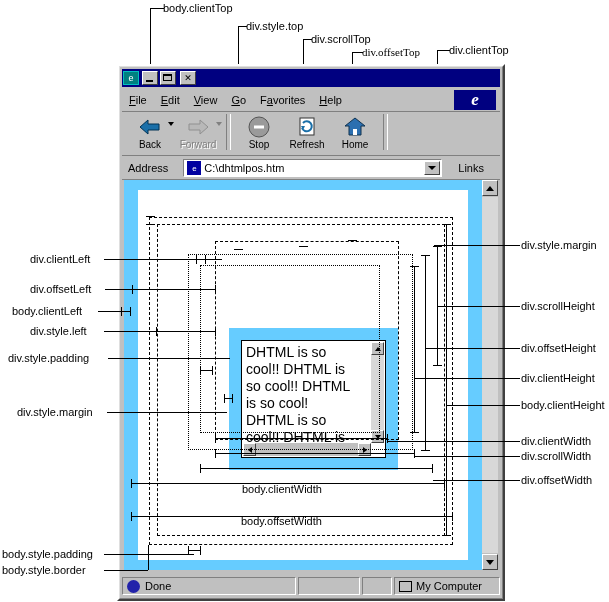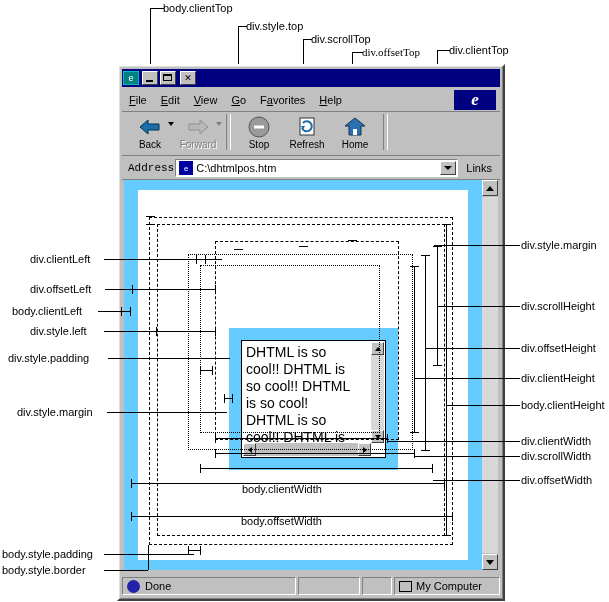--- a/index.html
+++ b/index.html
@@ -89,38 +89,38 @@
   .tbsep{width:3px;height:36px;border-left:1px solid #808080;border-right:1px solid #ffffff;margin:2px 4px 0 4px;}
   .arw{position:absolute;right:2px;top:11px;width:0;height:0;
     border-left:3px solid transparent;border-right:3px solid transparent;border-top:4px solid #000;}
 
   
   .addrbar{
     position:absolute;left:3px;top:91px;right:3px;height:22px;
     background:#c0c0c0;display:flex;align-items:center;
     border-bottom:1px solid #808080;
   }
-  .addrlabel{font-size:11px;padding:0 1px 0 6px;font-family:Liberation Mono, monospace;}
+  .addrlabel{font-size:11px;padding:0 15px 0 6px;}
   .addrfield{
     flex:1;height:18px;background:#ffffff;
     border-top:1px solid #808080;border-left:1px solid #808080;
     border-right:1px solid #ffffff;border-bottom:1px solid #ffffff;
     display:flex;align-items:center;box-sizing:border-box;position:relative;
   }
   .addrfield .fico{width:14px;height:14px;margin:0 3px;background:#0000a0;
     display:flex;align-items:center;justify-content:center;color:#fff;font-size:8px;}
   .addrfield .atxt{font-size:11px;}
   .addrdrop{
     position:absolute;right:1px;top:1px;width:16px;height:14px;background:#c0c0c0;
     border-top:1px solid #ffffff;border-left:1px solid #ffffff;
     border-right:1px solid #404040;border-bottom:1px solid #404040;
     display:flex;align-items:center;justify-content:center;box-sizing:border-box;
   }
   .caret{width:0;height:0;border-left:4px solid transparent;border-right:4px solid transparent;border-top:4px solid #000;}
-  .linksbtn{font-size:11px;padding:0 8px;}
+  .linksbtn{font-size:11px;padding:0 16px;}
 
   
   .viewport{
     position:absolute;left:5px;top:114px;right:5px;bottom:29px;
     background:#66ccff;overflow:hidden;
   }
   .vscroll{
     position:absolute;right:0;top:0;width:16px;bottom:0;background:#c0c0c0;
   }
   .vscroll .track{position:absolute;left:0;right:0;top:17px;bottom:17px;background:#d8d8d8;}

